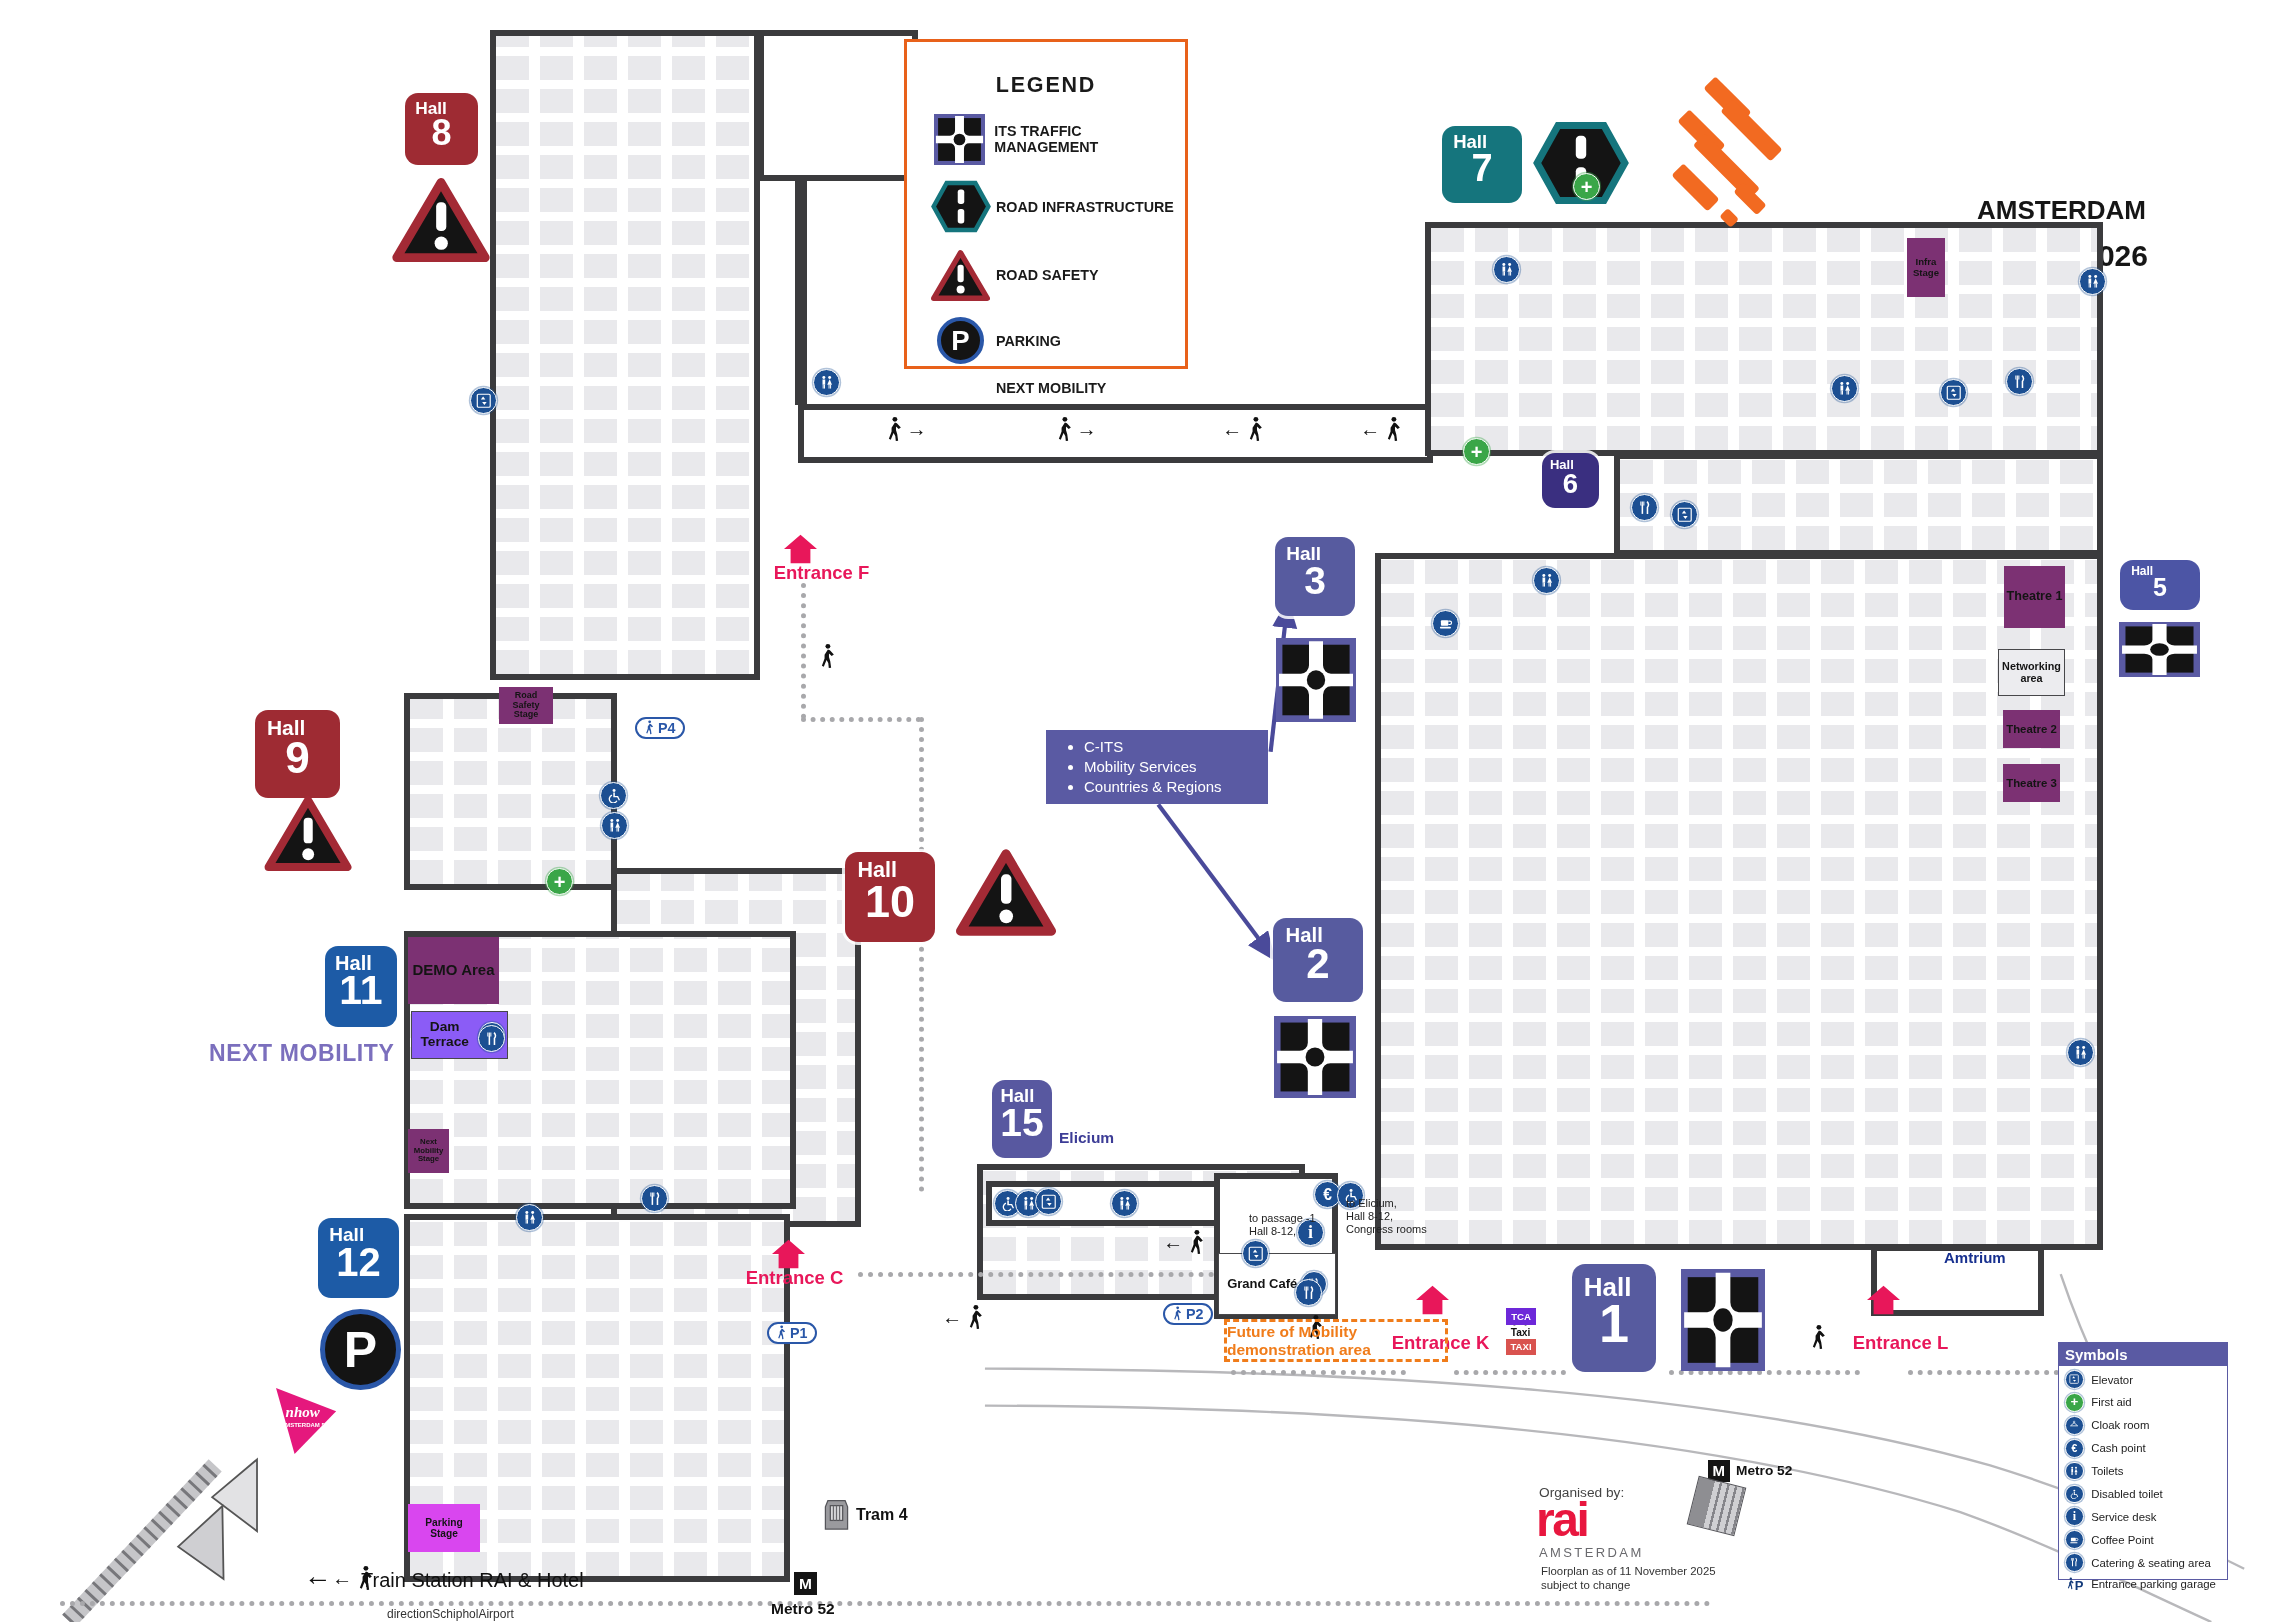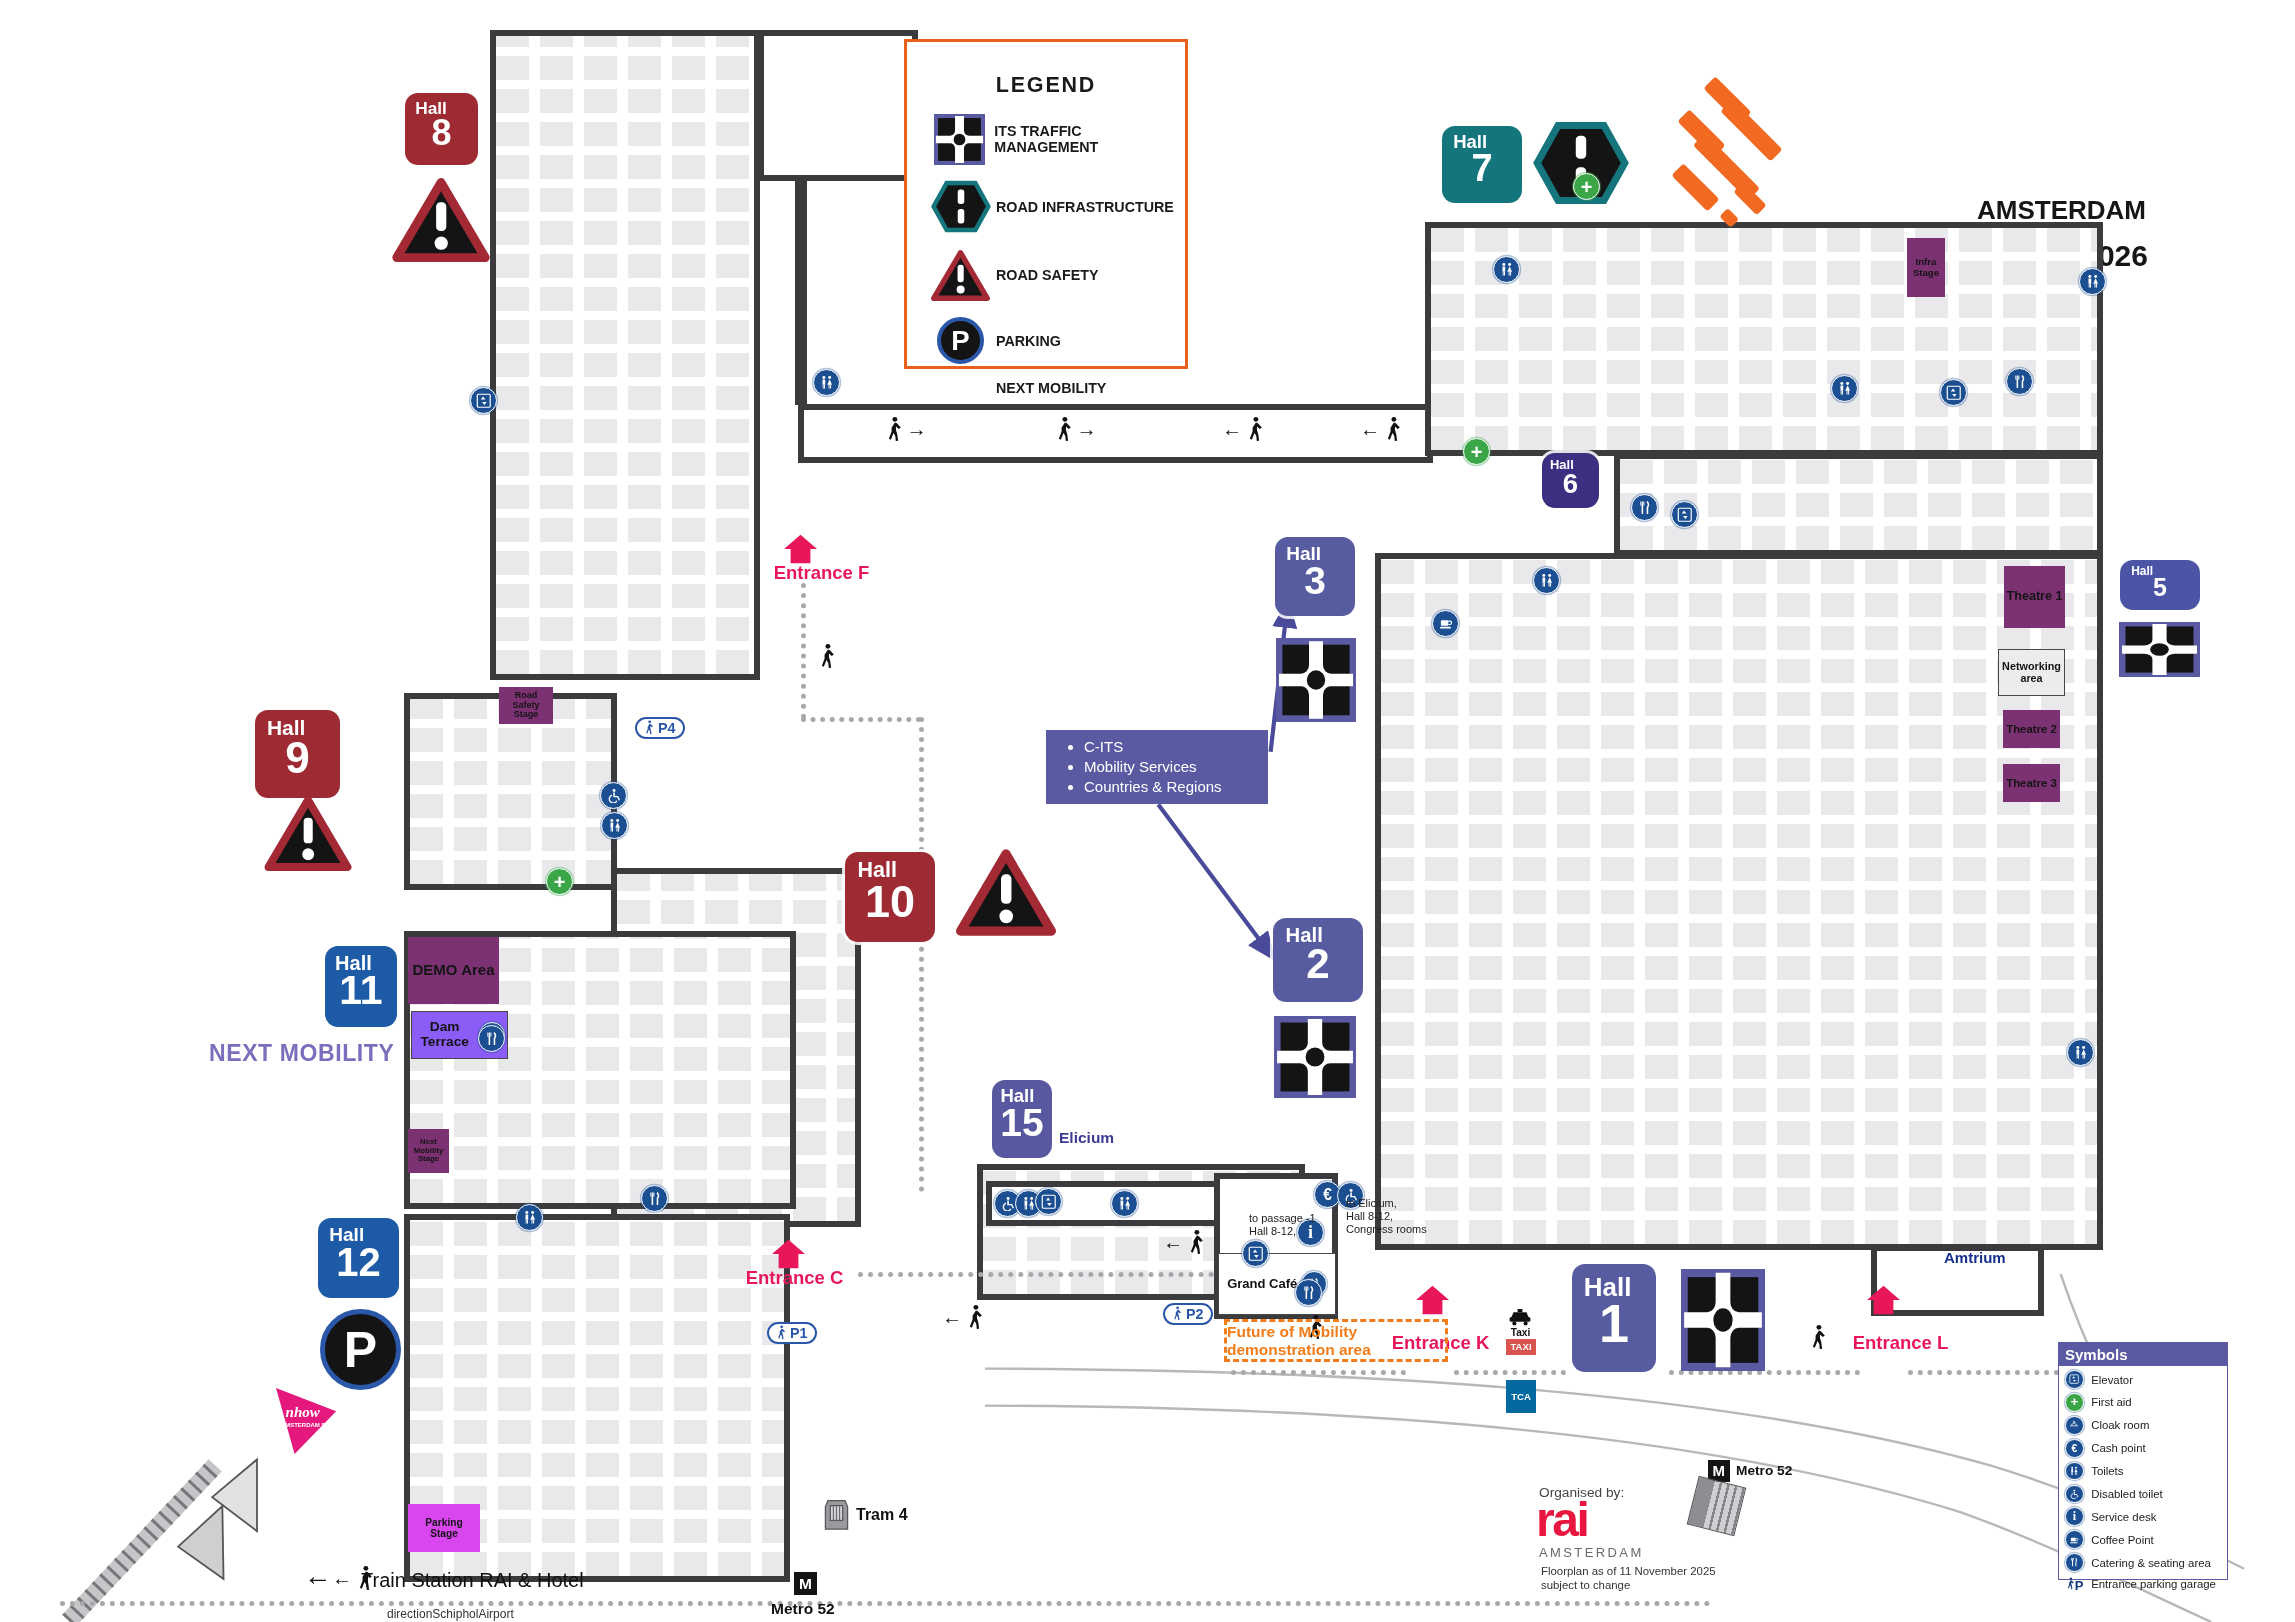--- a/index.html
+++ b/index.html
@@ -755,21 +755,21 @@
     <svg viewBox="0 0 30 22" width="24" height="18">
         <rect x="12" y="1" width="6" height="4" fill="#111"></rect>
         <path d="M4 12 L7 5 h16 l3 7 z" fill="#111"></path>
         <rect x="2" y="11" width="26" height="6" rx="2" fill="#111"></rect>
         <circle cx="8" cy="19" r="2.6" fill="#111"></circle>
         <circle cx="22" cy="19" r="2.6" fill="#111"></circle>
       </svg>
   </div>
   <div class="freetext" style="left:1504px;top:1327px;width:33px;text-align:center;font-size:10.2px;color:#111;">Taxi</div>
   <div class="signbox" style="left:1506px;top:1339px;width:30px;height:15.5px;background:#d9534f;font-size:9.6px;">TAXI</div>
-  <div class="signbox" style="left:1506px;top:1380px;width:30px;height:33px;background:#0369a1;font-size:9.6px;">TCA</div>
+  <div class="signbox" style="left:1506px;top:1308px;width:30px;height:17px;background:#6d28d9;font-size:9.6px;">TCA</div>
 
   <div class="abs" style="left:824px;top:1497px;width:25px;height:37px;z-index:6;">
     <svg viewBox="0 0 20 30" width="25" height="37">
         <path d="M3 3 h14 l2 5 v18 h-18 v-18 z" fill="#9a9a9e" stroke="#55555a"></path>
         <rect x="5" y="7" width="10" height="12" fill="#d8d8da" stroke="#55555a"></rect>
         <path d="M7.5 7 v12 M10 7 v12 M12.5 7 v12" stroke="#6a6a6e"></path>
       </svg>
   </div>
   <div class="freetext" style="left:856px;top:1506px;font-size:16px;color:#111;">Tram 4</div>
   <div class="signbox" style="left:794px;top:1572px;width:23px;height:23px;background:#141414;font-size:15.5px;">M</div>

